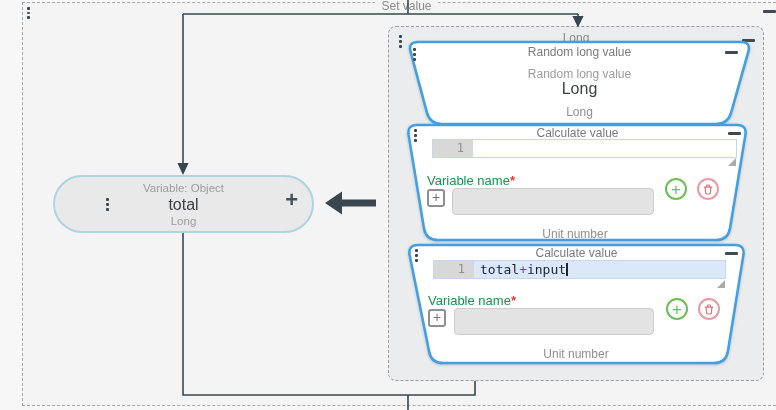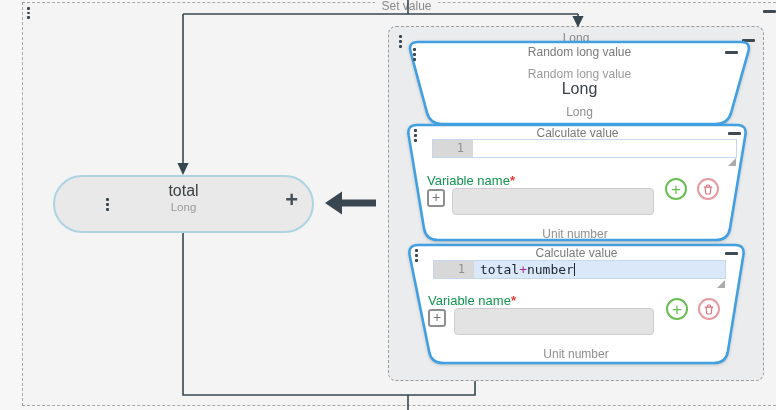--- a/index.html
+++ b/index.html
@@ -110,20 +110,21 @@
     </g>
   </svg>
 
   <div class="pill">
     <div class="kebab" style="left:49px;top:19px;">
         <i></i>
         <i></i>
         <i></i>
       </div>
     <div class="pill-center">
+      <div class="pill-small">Variable: Object</div>
       <div class="pill-name">total</div>
       <div class="pill-small">Long</div>
     </div>
     <div class="pill-plus">+</div>
   </div>
 
   <svg class="layer nodes-layer" width="776" height="410" style="pointer-events:none;">
     <g fill="#ffffff" stroke="#42A0E2" stroke-width="2.6" stroke-linejoin="round">
       <path d="M398 42 L721 42 Q731 42 728.3 51.7 L711.2 112.4 Q708 124 696 124 L422 124 Q410 124 406.9 112.4 L390.6 51.7 Q388 42 398 42 Z"></path>
       <path d="M397 125 L717 125 Q727 125 725.4 134.9 L710 228.2 Q708 240 696 240 L418 240 Q406 240 404 228.2 L388.6 134.9 Q387 125 397 125 Z"></path>
@@ -166,21 +167,21 @@
 
   <div class="kebab" style="left:393px;top:247px;">
       <i></i>
       <i></i>
       <i></i>
     </div>
   <div class="node-header abs" style="left:390px;top:246px;width:333px;">Calculate value</div>
   <div class="minus" style="left:705px;top:252px;"></div>
   <div class="editor" style="left:413px;top:260px;width:291px;">
     <span class="gutter">1</span>
-    <span class="codearea"><span class="tk-plain">total</span><span class="tk-op">+</span><span class="tk-plain">number</span><span class="caret"></span></span>
+    <span class="codearea"><span class="tk-plain">total</span><span class="tk-op">+</span><span class="tk-plain">input</span><span class="caret"></span></span>
   </div>
   <div class="grip" style="left:697px;top:280px;"></div>
   <div class="vlabel" style="left:408px;top:293px;"><span>Variable name</span><span class="star">*</span></div>
   <div class="plus-square" style="left:408px;top:309px;">+</div>
   <input class="var-input" style="left: 434px; top: 308px; width: 200px;" value="">
   <div class="circle-btn green-btn" style="left:646px;top:298px;">+</div>
   <div class="circle-btn red-btn" style="left:678px;top:298px;">
     <svg width="12" height="12" viewBox="0 0 12 12">
       <path d="M3.1 4.2 L8.9 4.2 L8.3 10.2 A1 1 0 0 1 7.3 11 L4.7 11 A1 1 0 0 1 3.7 10.2 Z M1.8 4.2 L10.2 4.2 M4.6 4 L4.6 2.6 A0.6 0.6 0 0 1 5.2 2 L6.8 2 A0.6 0.6 0 0 1 7.4 2.6 L7.4 4" stroke="#d9747e" stroke-width="1.2" fill="none"></path>
     </svg>

